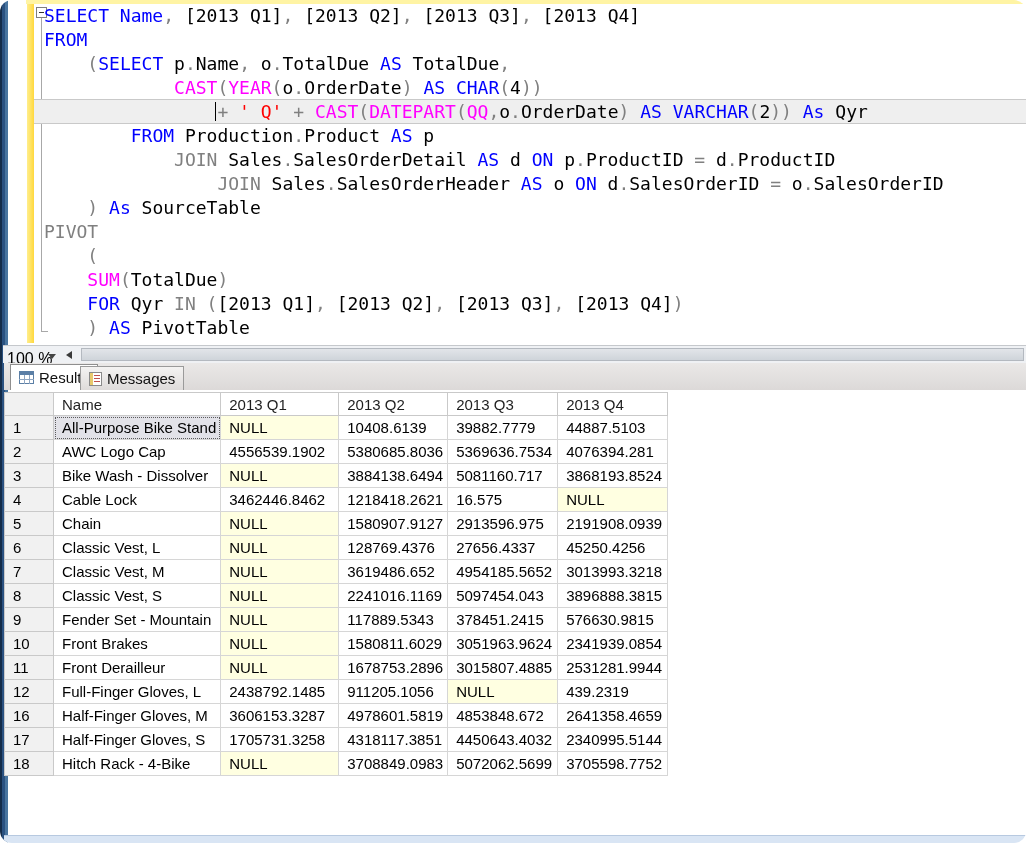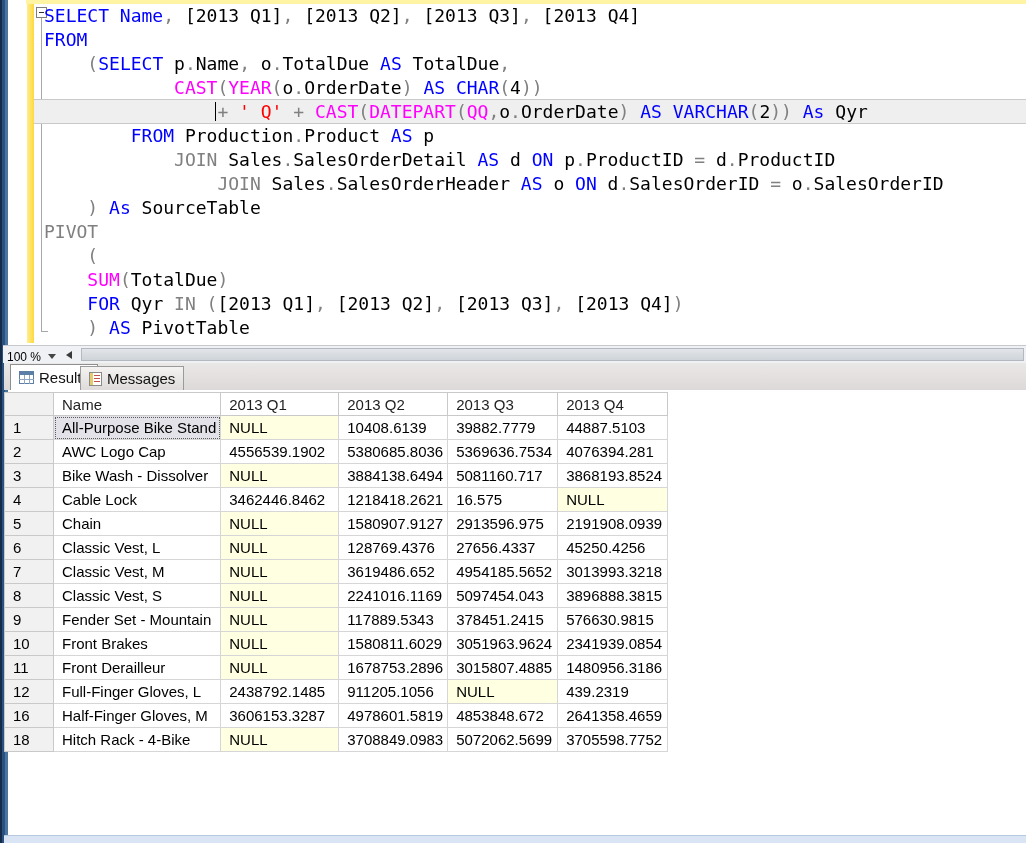--- a/index.html
+++ b/index.html
@@ -1,17 +1,17 @@
 <!DOCTYPE html>
 <html style="--kw: #0000FF; --fn: #FF00FF; --op: #808080; --str: #FF0000; --id: #000000; --nullbg: #FFFFE1; --topstrip: #FFF4A4; --changebar: #FFD83E;"><head>
 <meta charset="utf-8">
 <style>
   html,body{margin:0;padding:0;background:#fff;}
   .screen{position:relative;width:1026px;height:843px;overflow:hidden;background:#fff;
-          font-family:"Liberation Sans","DejaVu Sans",sans-serif;}
+          font-family:"Liberation Sans","DejaVu Sans",sans-serif;border-radius:12px;}
   
   .left-edge{position:absolute;left:0;top:0;bottom:0;width:8px;
     background:linear-gradient(to right,#142C49 0 2px,#2A5180 2px 5px,#49759F 5px 8px);}
   
   .editor{position:absolute;left:8px;top:0;right:0;height:345px;background:#fff;}
   .top-strip{position:absolute;left:18px;right:0;top:0;height:4px;background:var(--topstrip,#FFF4A4);}
   .change-bar{position:absolute;left:19px;width:7px;top:4px;bottom:2px;
     background:linear-gradient(to right,#FFEE8C,var(--changebar,#FFD83E));}
   .collapse-box{position:absolute;left:28px;top:7px;width:11px;height:11px;background:#fff;
     border:1px solid #7E7E7E;box-sizing:border-box;}
@@ -23,21 +23,21 @@
   .caret{position:absolute;left:207px;top:102px;width:1px;height:19px;background:#000;z-index:3;}
   .code{position:absolute;left:0;top:4px;right:0;padding-left:36px;z-index:1;
     font-family:"DejaVu Sans Mono","Liberation Mono",monospace;font-size:18px;line-height:24px;
     white-space:pre;color:#000;}
   .cl{height:24px;}
   .tk-k{color:var(--kw,#0000FF);} .tk-f{color:var(--fn,#FF00FF);margin-top:48px;}
   .tk-o{color:var(--op,#808080);} .tk-s{color:var(--str,#FF0000);} .tk-i{color:var(--id,#000);}
   
   .statusbar{position:absolute;left:3px;right:0;top:345px;height:18px;background:#EFF1F4;
     border-top:1px solid #C5C8CC;box-sizing:border-box;}
-  .zoom-combo{position:absolute;left:1px;top:2px;width:54px;height:16px;font-size:12px;color:#000;}
+  .zoom-combo{position:absolute;left:1px;top:2px;width:54px;height:16px;font-size:16px;color:#000;}
   .zoom-label{position:absolute;left:3px;top:2px;}
   .combo-arrow{position:absolute;right:2px;top:6px;width:0;height:0;
     border-left:4px solid transparent;border-right:4px solid transparent;border-top:5px solid #444;}
   .hscroll-left{position:absolute;left:60px;top:2px;width:14px;height:14px;}
   .tri-left{position:absolute;left:3px;top:3px;width:0;height:0;
     border-top:4px solid transparent;border-bottom:4px solid transparent;border-right:6px solid #3A3A3A;}
   .hscroll-thumb{position:absolute;left:78px;right:2px;top:2px;height:13px;
     background:linear-gradient(#E2E5E9,#CFD4DA);border:1px solid #B4B9C0;box-sizing:border-box;}
   
   .tabbar{position:absolute;left:4px;right:0;top:363px;height:27px;
@@ -217,39 +217,47 @@
             <td>1580811.6029</td>
             <td>3051963.9624</td>
             <td>2341939.0854</td>
           </tr>
           <tr>
             <td class="rowhdr">11</td>
             <td>Front Derailleur</td>
             <td class="nullcell">NULL</td>
             <td>1678753.2896</td>
             <td>3015807.4885</td>
-            <td>1480956.3186</td>
+            <td>2531281.9944</td>
           </tr>
           <tr>
             <td class="rowhdr">12</td>
             <td>Full-Finger Gloves, L</td>
             <td>2438792.1485</td>
             <td>911205.1056</td>
             <td class="nullcell">NULL</td>
             <td>439.2319</td>
           </tr>
           <tr>
             <td class="rowhdr">16</td>
             <td>Half-Finger Gloves, M</td>
             <td>3606153.3287</td>
             <td>4978601.5819</td>
             <td>4853848.672</td>
             <td>2641358.4659</td>
           </tr>
           <tr>
+            <td class="rowhdr">17</td>
+            <td>Half-Finger Gloves, S</td>
+            <td>1705731.3258</td>
+            <td>4318117.3851</td>
+            <td>4450643.4032</td>
+            <td>2340995.5144</td>
+          </tr>
+          <tr>
             <td class="rowhdr">18</td>
             <td>Hitch Rack - 4-Bike</td>
             <td class="nullcell">NULL</td>
             <td>3708849.0983</td>
             <td>5072062.5699</td>
             <td>3705598.7752</td>
           </tr>
         </tbody>
     </table>
   </div>

